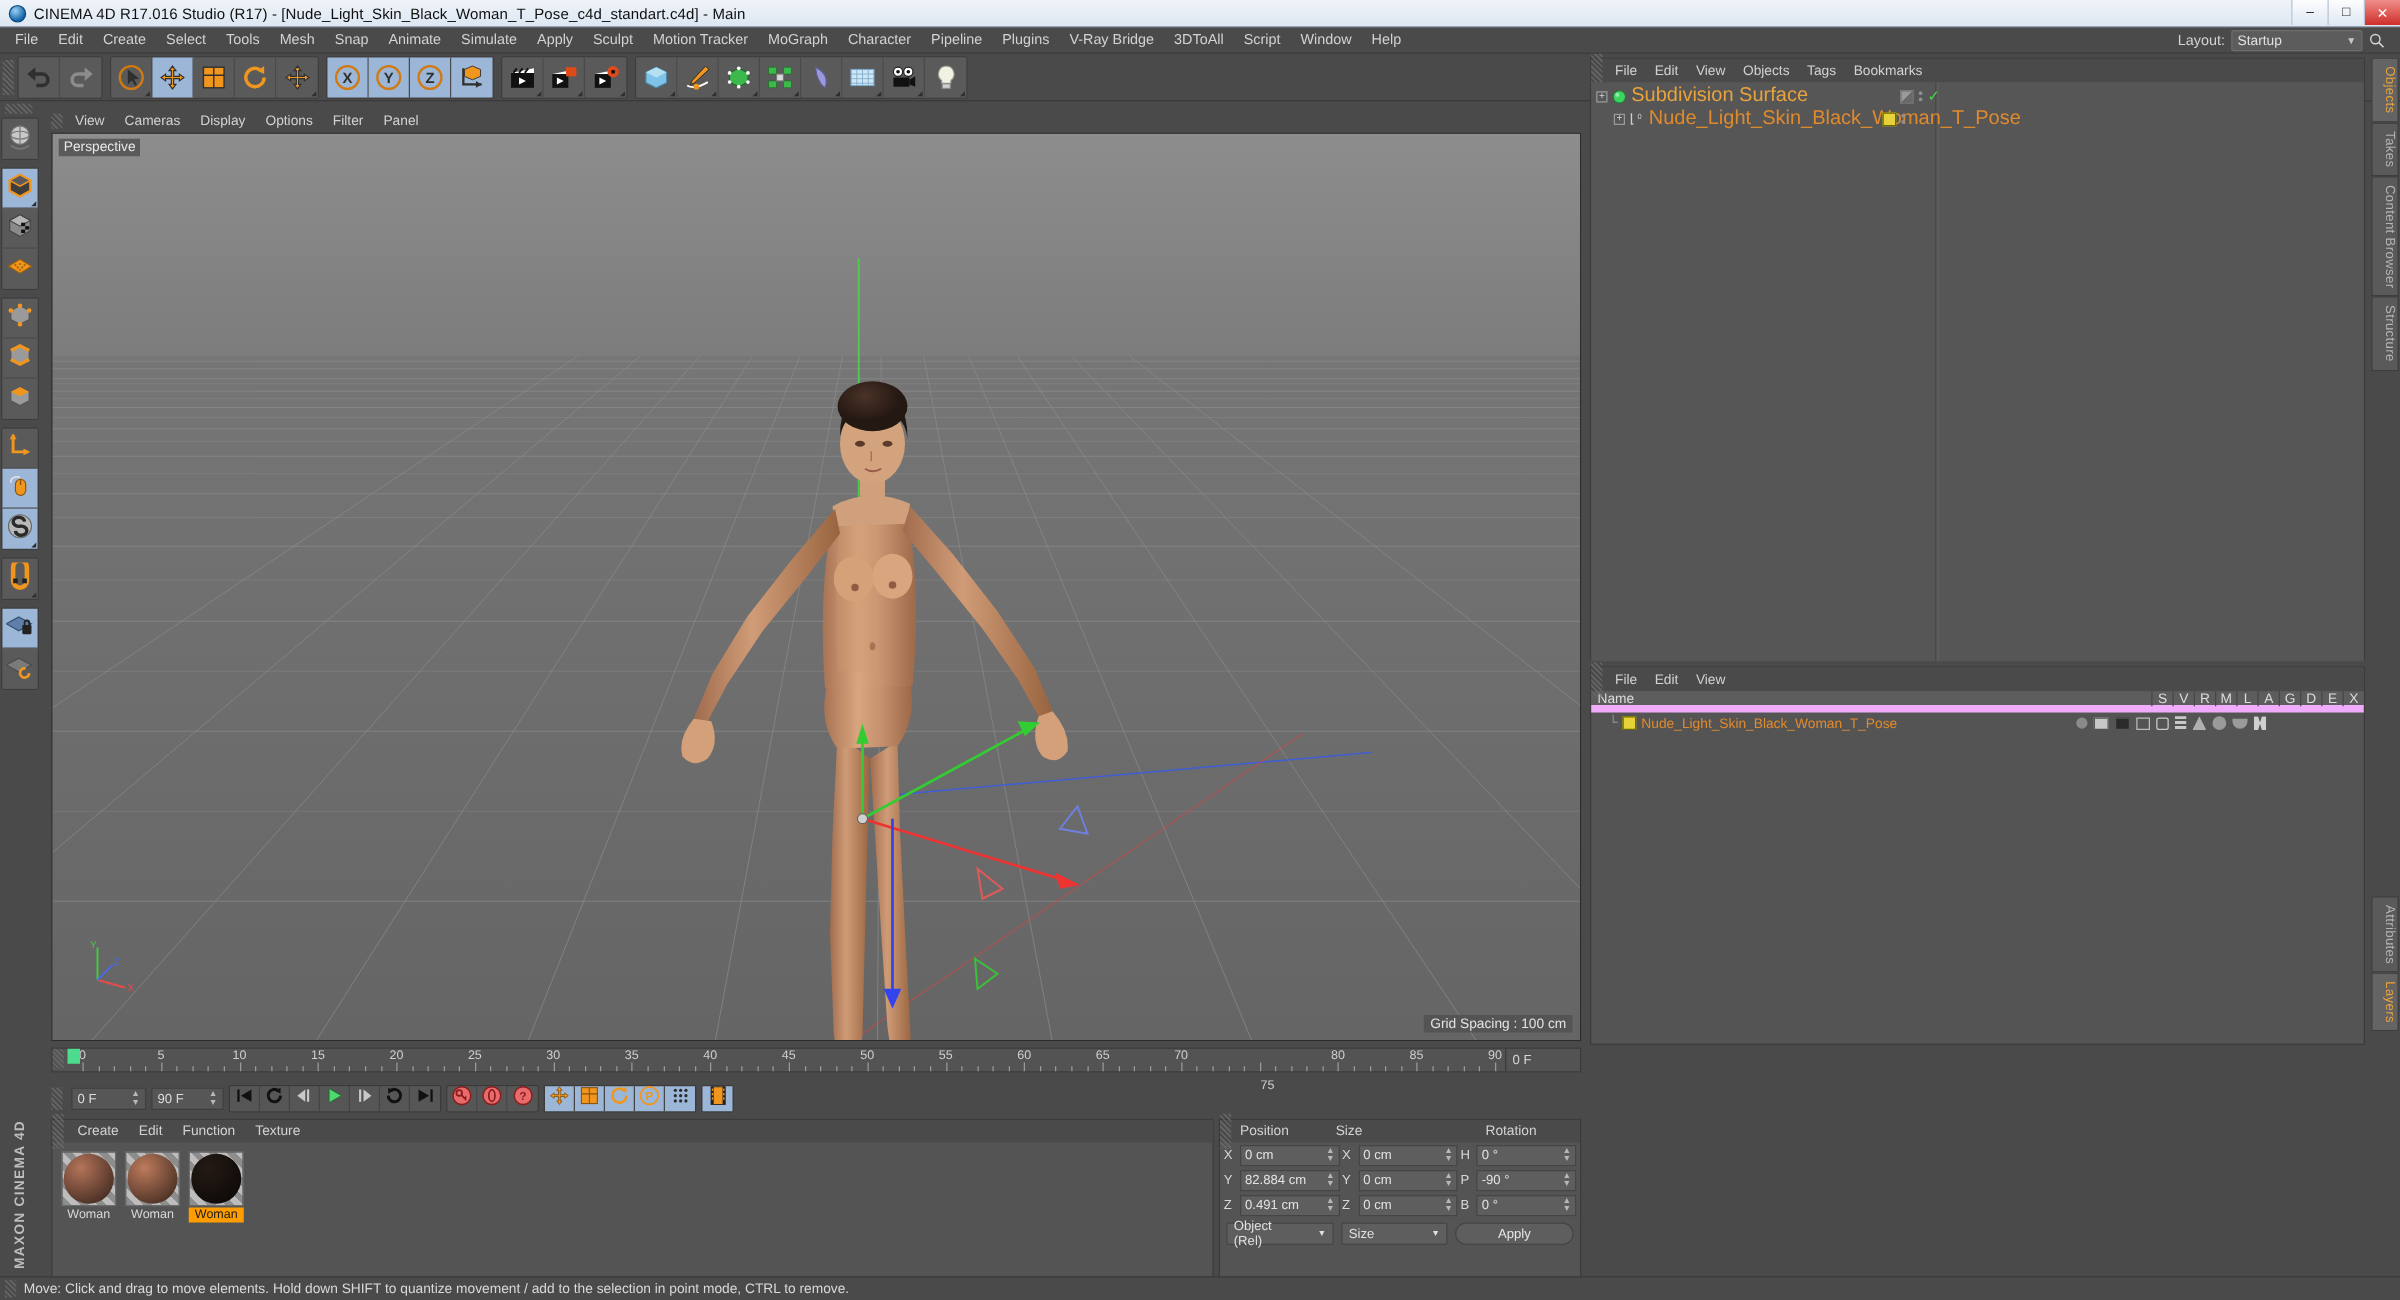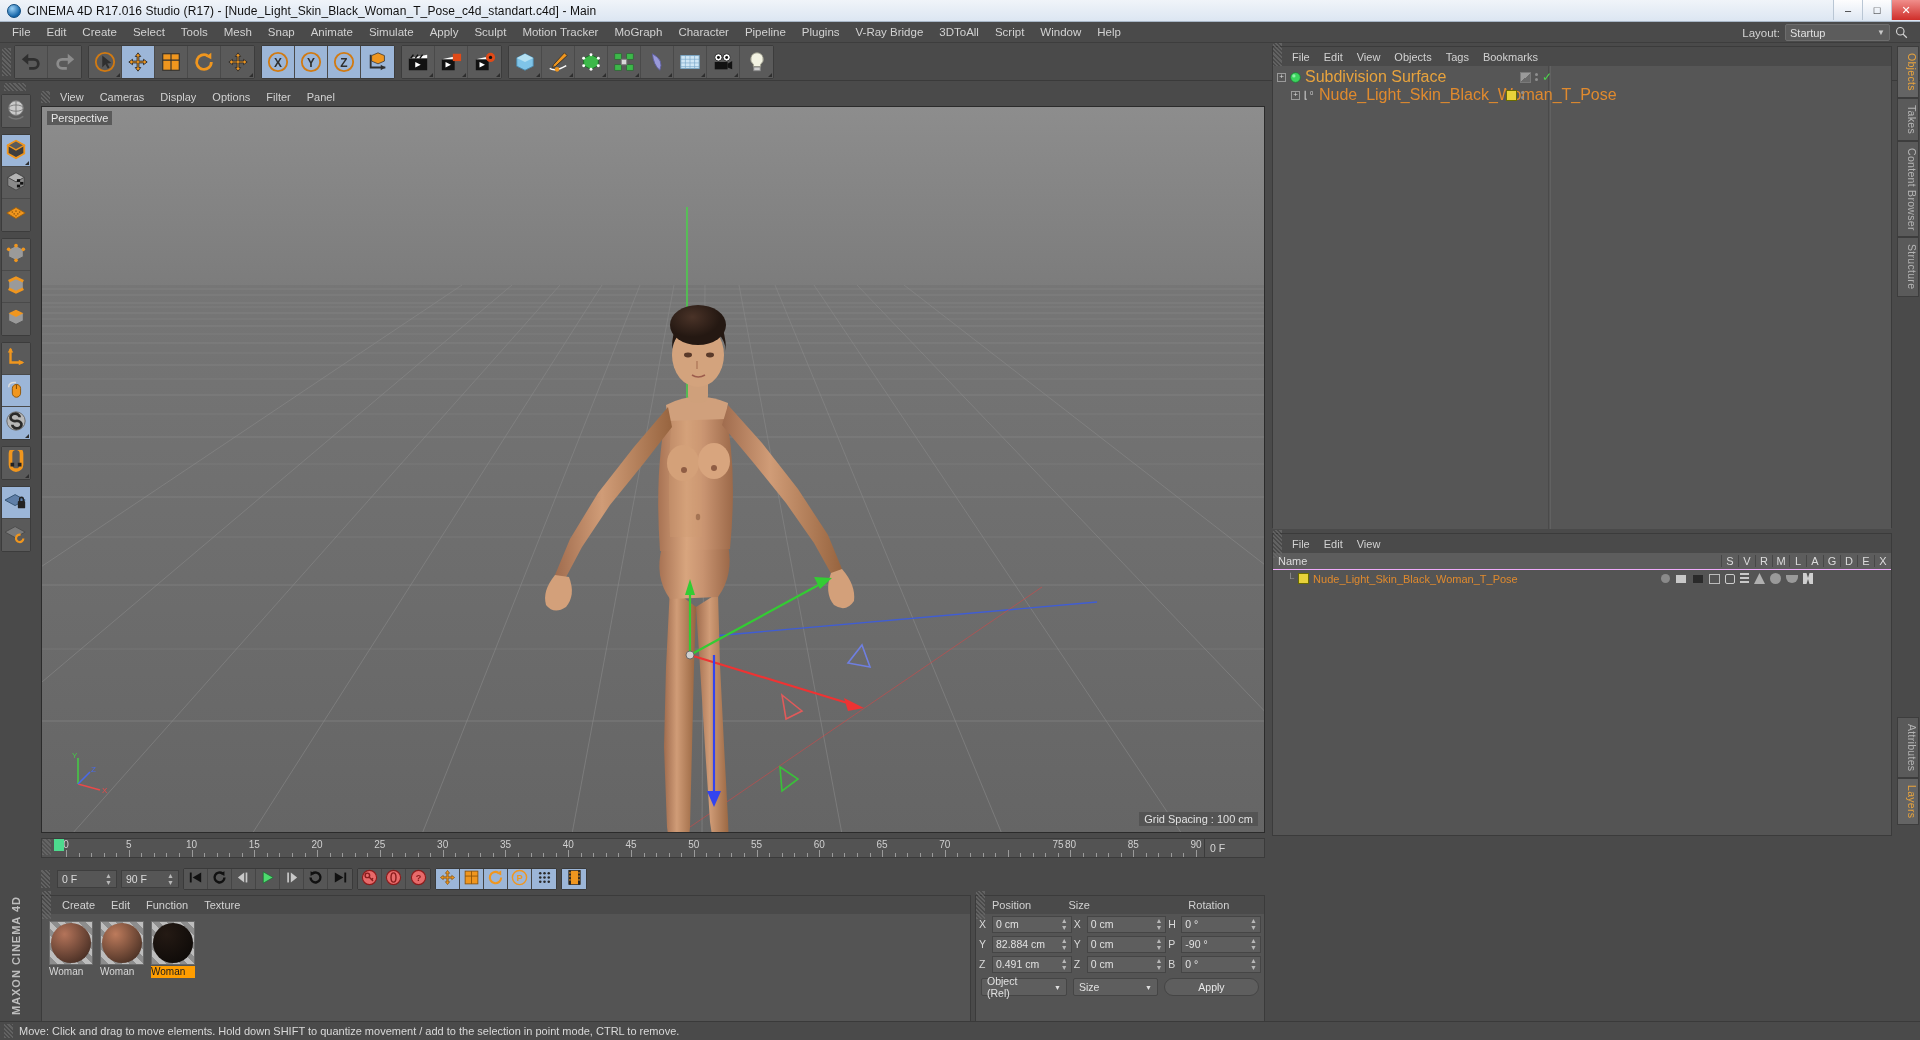--- a/index.html
+++ b/index.html
@@ -98,21 +98,21 @@
   .matmgr{ position:absolute; left:41px; top:895px; width:930px; height:128px;
      background:#545454; border:1px solid #3b3b3b;}
   .mm-menu{ height:18px; display:flex; align-items:center; background:#4a4a4a;}
   .mm-menu .mi{ font-size:11px; color:#d2d2d2; padding:0 8px;}
   .mats{ display:flex; gap:7px; padding:7px 0 0 7px;}
   .mat{ width:44px; }
   .mat .sphere{ width:44px;height:44px;
      background-image:repeating-linear-gradient(45deg,#8d8d8d 0 5px,#bdbdbd 5px 10px);
      display:flex;align-items:center;justify-content:center; border:1px solid #6a6a6a;}
   .mat .ball{ width:40px;height:40px;border-radius:50%;}
-  .mat .nm{ font-size:10px; color:#d8d8d8; margin-top:1px; line-height:12px;}
+  .mat .nm{ font-size:10px; color:#d8d8d8; text-align:center; margin-top:1px; line-height:12px;}
   .mat .nm.sel{ background:#ff9d00; color:#1b1b1b;}
 
   
   .coord{ position:absolute; left:975px; top:895px; width:290px; height:128px;
      background:#545454; border:1px solid #3b3b3b;}
   .co-head{ display:flex; align-items:center; height:18px; background:#4a4a4a; font-size:11px; color:#d2d2d2;}
   .co-head span{ }
   .co-row{ display:flex; align-items:center; height:20px; padding:0 3px; gap:2px;}
   .co-lab{ width:11px; font-size:10.5px; color:#d8d8d8; text-align:left;}
   .co-in{ flex:1; height:17px; background:#5e5e5e; border:1px solid #454545; font-size:10.5px;
@@ -133,21 +133,21 @@
   .om-split2{ position:absolute; left:277px; top:0; bottom:0; width:1px; background:#616161;}
   .om-row{ display:flex; align-items:center; height:18px; padding-left:4px; gap:3px; position:relative;}
   .tree-plus{ width:9px;height:9px; border:1px solid #9a9a9a; color:#d8d8d8; font-size:8px;
      display:flex;align-items:center;justify-content:center; line-height:8px; background:#565656;}
   .om-name{ font-size:16px; color:#e8a33d;}
   .om-name.orange{ color:#e08a2e;}
   .om-tags{ position:absolute; left:247px; display:flex; align-items:center; gap:4px;}
 
   .objmgr2{ position:absolute; left:1272px; top:533px; width:620px; height:303px;
      background:#545454; border:1px solid #3b3b3b;}
-  .om2-head{ display:flex; height:17px; background:#5d5d5d; border-bottom:1px solid #f0abfc;
+  .om2-head{ display:flex; height:17px; background:#5d5d5d; border-bottom:6px solid #f0abfc;
      align-items:center; font-size:11px; color:#dcdcdc;}
   .om2-name{ flex:1; padding-left:5px;}
   .om2-col{ width:17px; text-align:center; border-left:1px solid #474747;}
 
   
   .righttabs{ position:absolute; right:0; top:46px; width:26px; bottom:19px;}
   .rtab{ width:22px; margin-left:3px; background:#5a5a5a; border:1px solid #3d3d3d;
      writing-mode:vertical-rl; font-size:10.5px; color:#b4b4b4; text-align:center;
      padding:6px 0; letter-spacing:.3px;}
   .rtab.active{ color:#e8a33d; background:#646464;}
@@ -830,21 +830,21 @@
       <div class="tl-num" style="left: 325.889px;">25</div>
       <div class="tl-num" style="left: 388.667px;">30</div>
       <div class="tl-num" style="left: 451.444px;">35</div>
       <div class="tl-num" style="left: 514.222px;">40</div>
       <div class="tl-num" style="left: 577px;">45</div>
       <div class="tl-num" style="left: 639.778px;">50</div>
       <div class="tl-num" style="left: 702.556px;">55</div>
       <div class="tl-num" style="left: 765.333px;">60</div>
       <div class="tl-num" style="left: 828.111px;">65</div>
       <div class="tl-num" style="left: 890.889px;">70</div>
-      <div class="tl-num" style="left: 1004px;">75</div>
+      <div class="tl-num" style="left: 960px; margin-top: 24px;">75</div>
       <div class="tl-num" style="left: 1016.44px;">80</div>
       <div class="tl-num" style="left: 1079.22px;">85</div>
       <div class="tl-num" style="left: 1142px;">90</div>
       <div class="tl-green"></div>
     </div>
   <div class="tl-right">
     <span>0 F</span>
   </div>
 </div>
 

